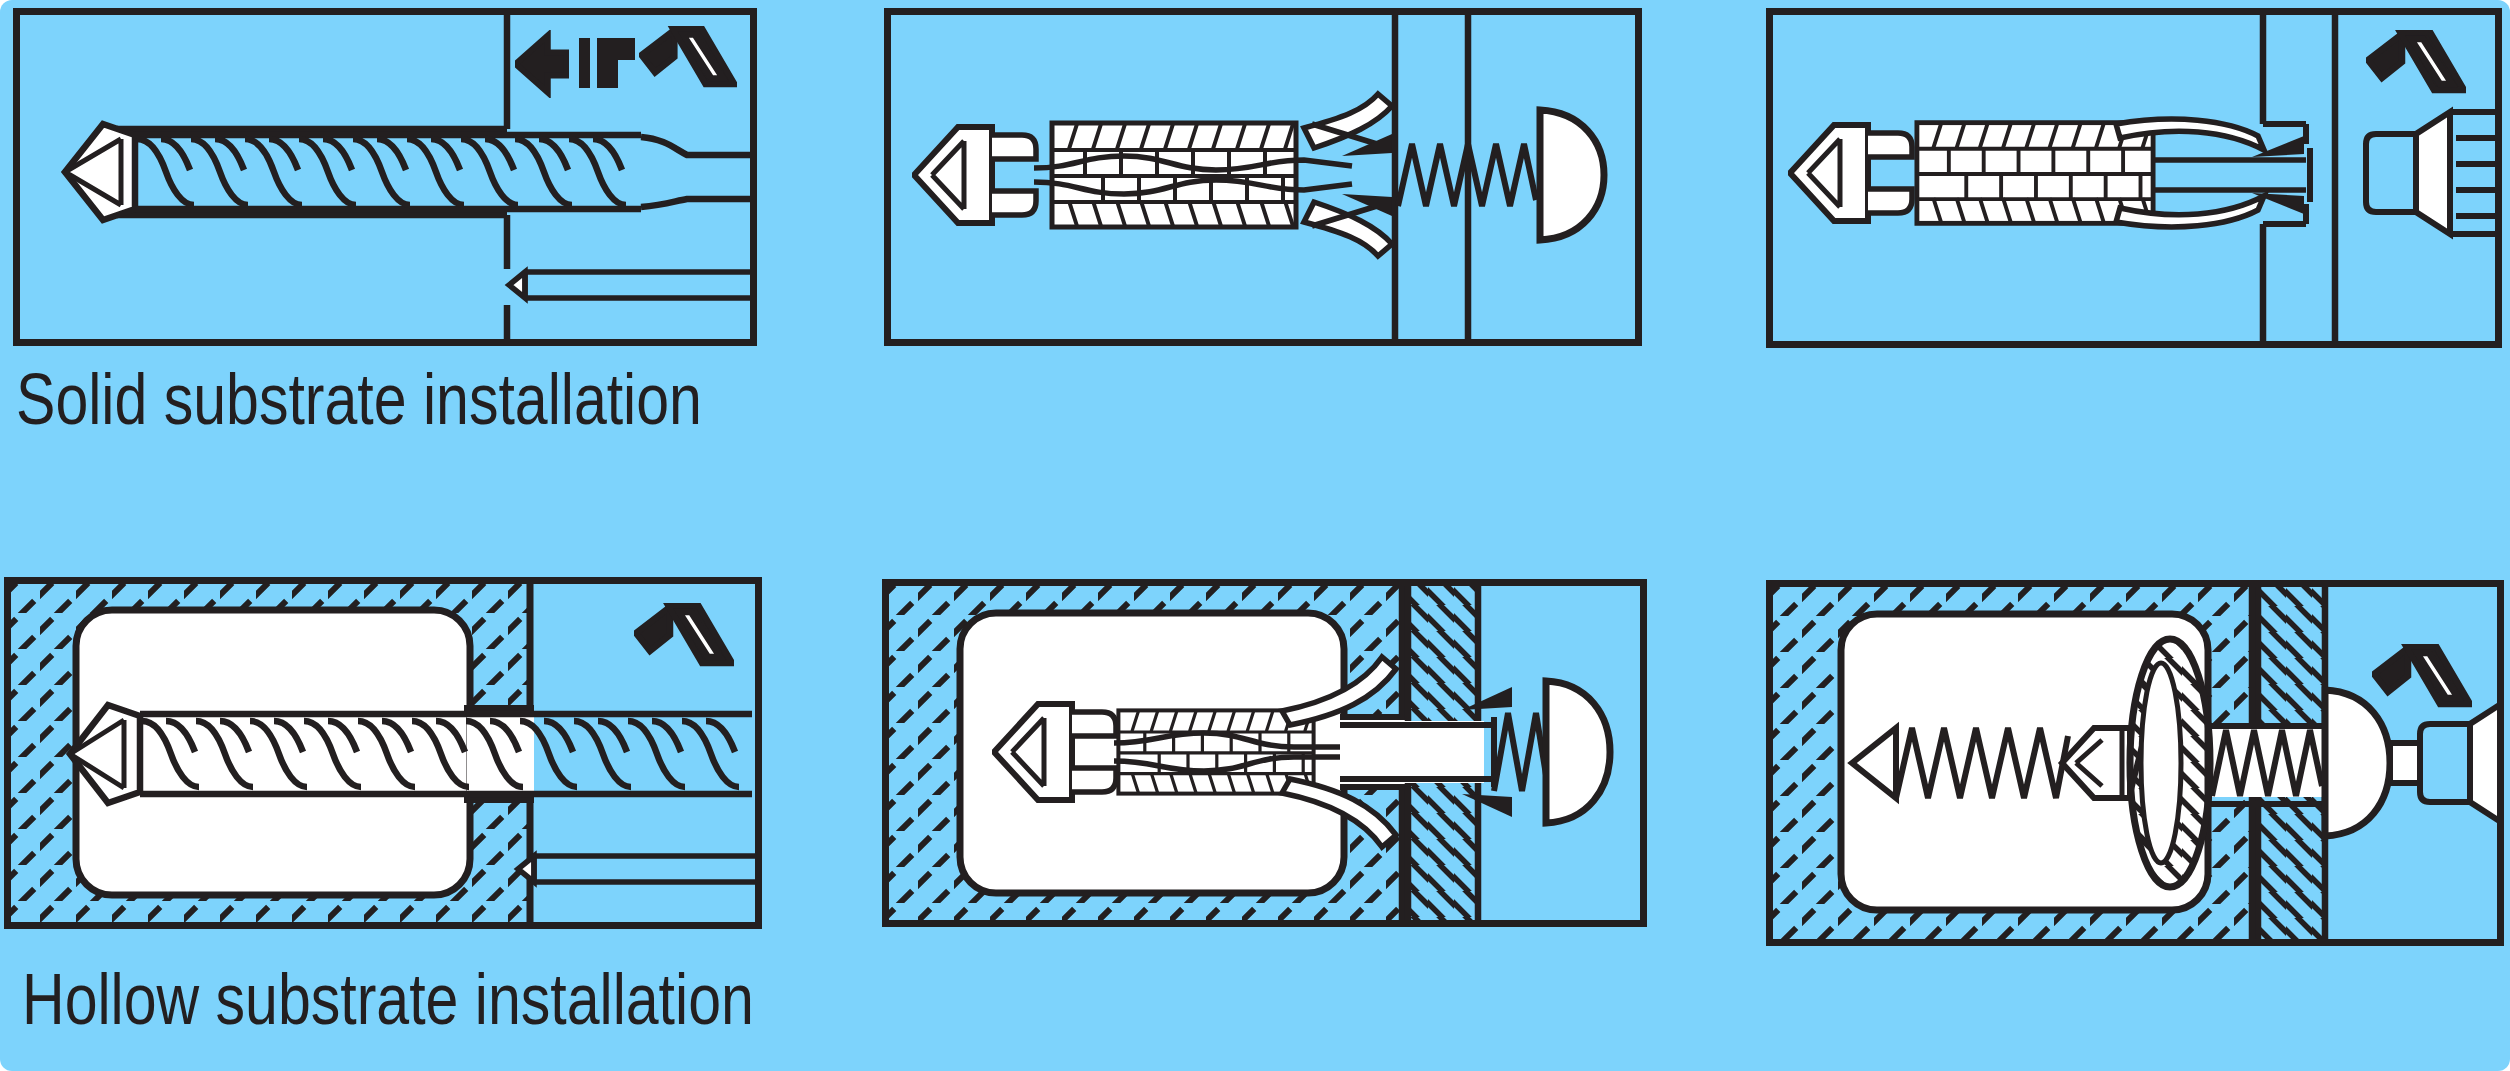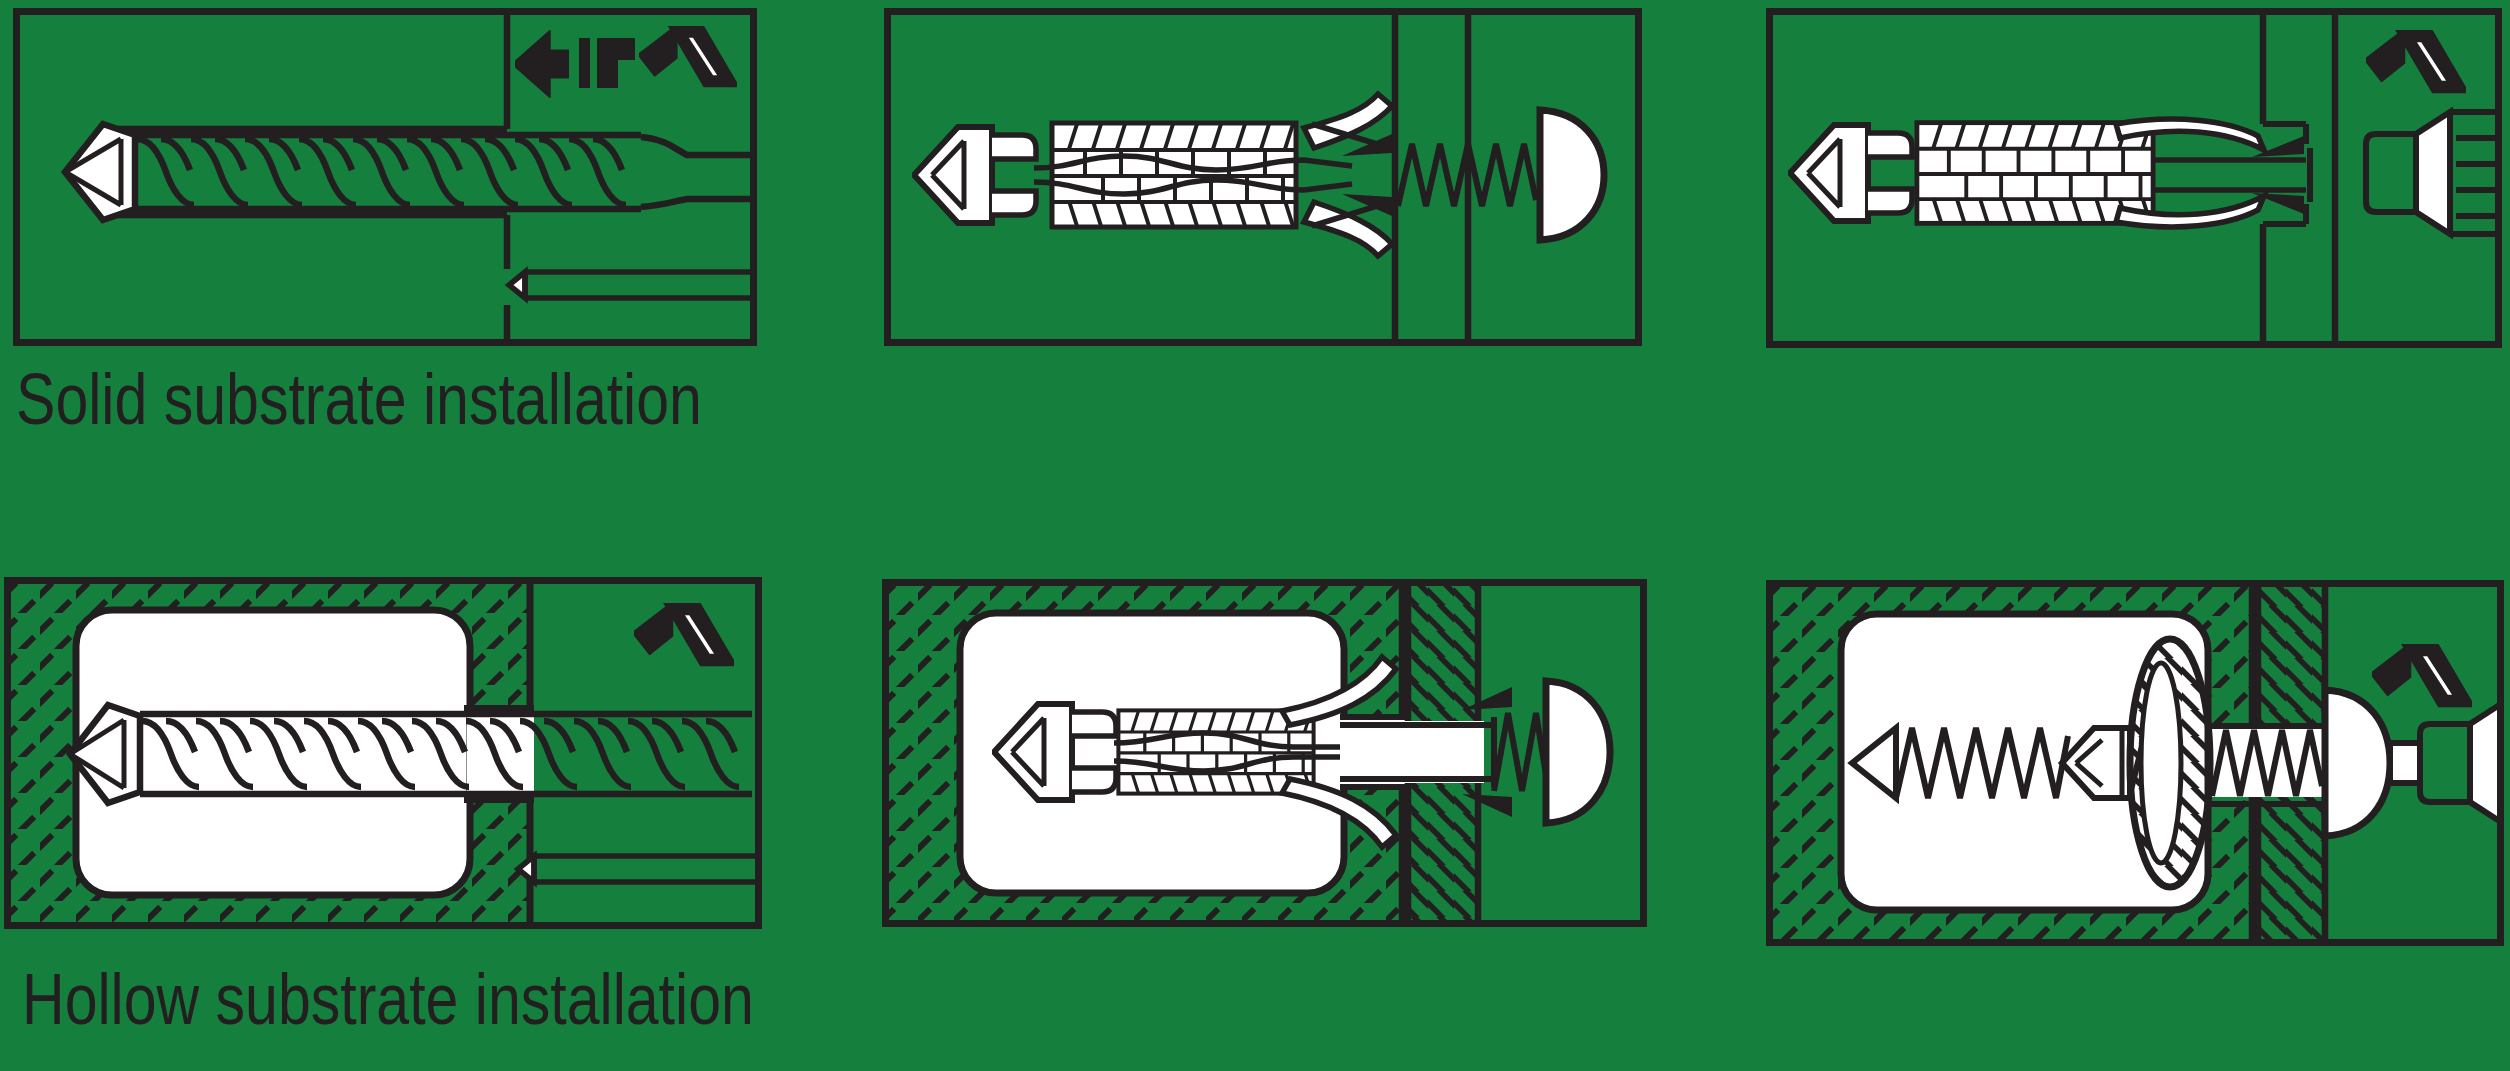--- a/index.html
+++ b/index.html
@@ -1,17 +1,17 @@
 <!DOCTYPE html>
 <html><head>
 <meta charset="utf-8">
 <style>
   html,body{margin:0;padding:0;background:#ffffff;}
-  #stage{position:relative;width:2510px;height:1071px;background:#15803d;overflow:hidden;
-         font-family:"Liberation Sans", sans-serif;}
+  #stage{position:relative;width:2510px;height:1071px;background:#7dd3fc;overflow:hidden;
+         font-family:"Liberation Sans", sans-serif;border-radius:12px;}
   svg.panel{position:absolute;display:block;}
   .caption{position:absolute;color:#231f20;font-size:72px;font-weight:400;letter-spacing:0px;
            white-space:nowrap;transform:scaleX(0.82);transform-origin:left top;line-height:86px;}
   #cap-solid{left:16px;top:356px;}
   #cap-hollow{left:22px;top:956px;}
 </style>
 </head>
 <body>
 
 <div id="stage">

